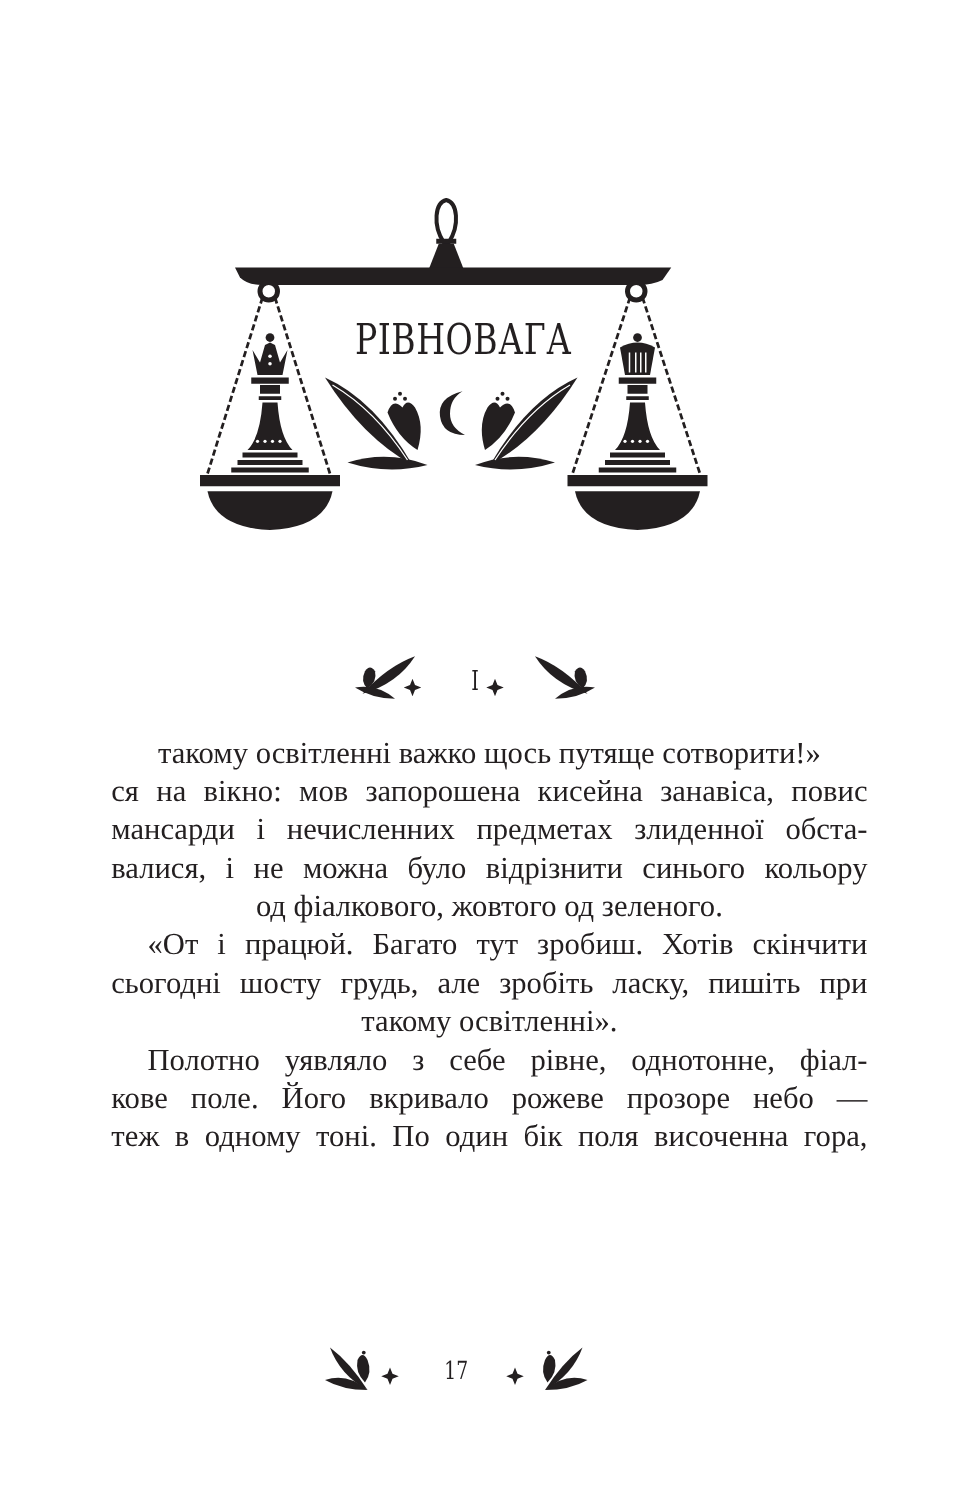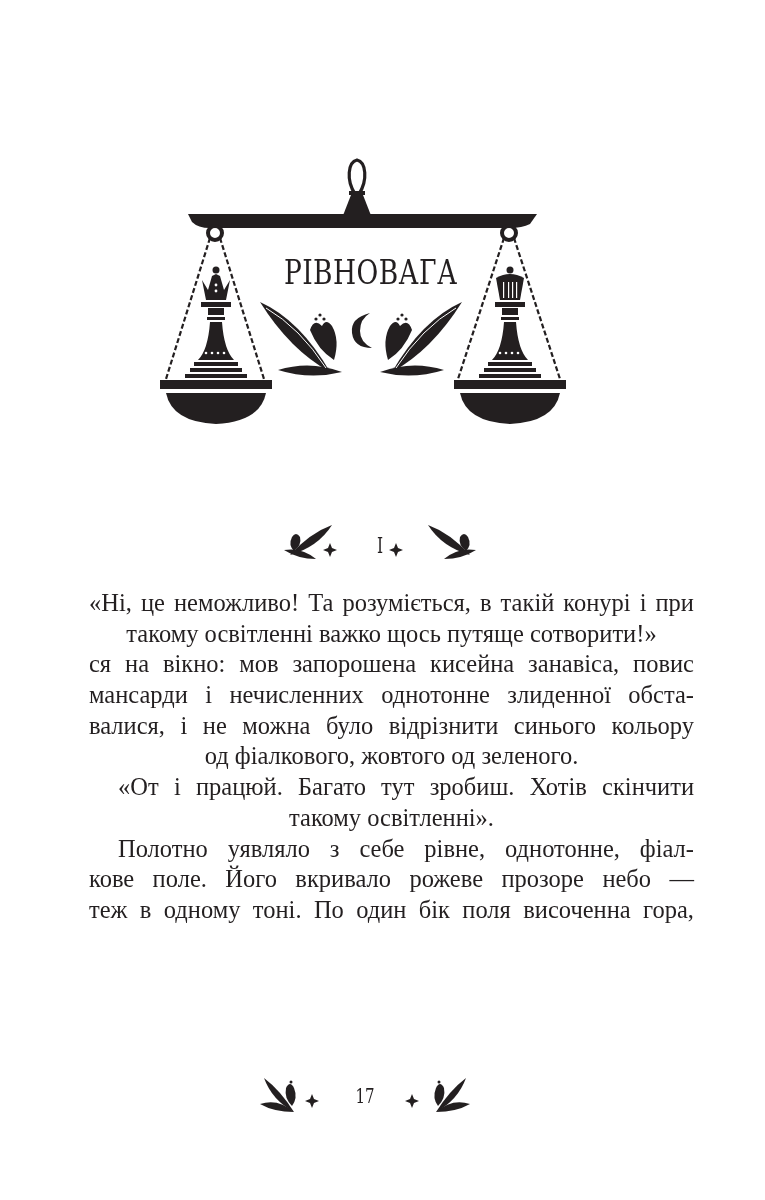--- a/index.html
+++ b/index.html
@@ -146,27 +146,27 @@
         <path d="M200 40 Q180 18 158 10 Q172 32 200 40 Z"></path>
         <path d="M206 35 Q188 32 174 44 Q192 44 206 35 Z"></path>
         <path d="M198 22 Q194 16 190 22 Q188 30 196 36 Q202 30 198 22 Z"></path>
         <path d="M126 28 L128 33 L133 35 L128 37 L126 42 L124 37 L119 35 L124 33 Z"></path>
       </g>
     </svg>
     <div class="section-number">I</div>
   </div>
 
   <div class="body-text">
-    <div class="line justify">«Ні, це неможливо! Та розуміється, в такій конурі і при</div>
     <div class="line">такому освітленні важко щось путяще сотворити!»</div>
     <div class="line justify">ся на вікно: мов запорошена кисейна занавіса, повис</div>
-    <div class="line justify">мансарди і нечисленних однотонне злиденної обста-</div>
+    <div class="line justify">мансарди і нечисленних предметах злиденної обста-</div>
     <div class="line justify">валися, і не можна було відрізнити синього кольору</div>
     <div class="line">од фіалкового, жовтого од зеленого.</div>
     <div class="line justify indent">«От і працюй. Багато тут зробиш. Хотів скінчити</div>
+    <div class="line justify">сьогодні шосту грудь, але зробіть ласку, пишіть при</div>
     <div class="line">такому освітленні».</div>
     <div class="line justify indent">Полотно уявляло з себе рівне, однотонне, фіал-</div>
     <div class="line justify">кове поле. Його вкривало рожеве прозоре небо —</div>
     <div class="line justify">теж в одному тоні. По один бік поля височенна гора,</div>
   </div>
 
   <div class="footer">
     <svg width="230" height="60" viewBox="0 0 230 60" style="position:absolute;left:0;top:0">
       <g fill="#231f20">
         <path d="M14 8 Q30 20 44 42 Q22 30 14 8 Z"></path>

